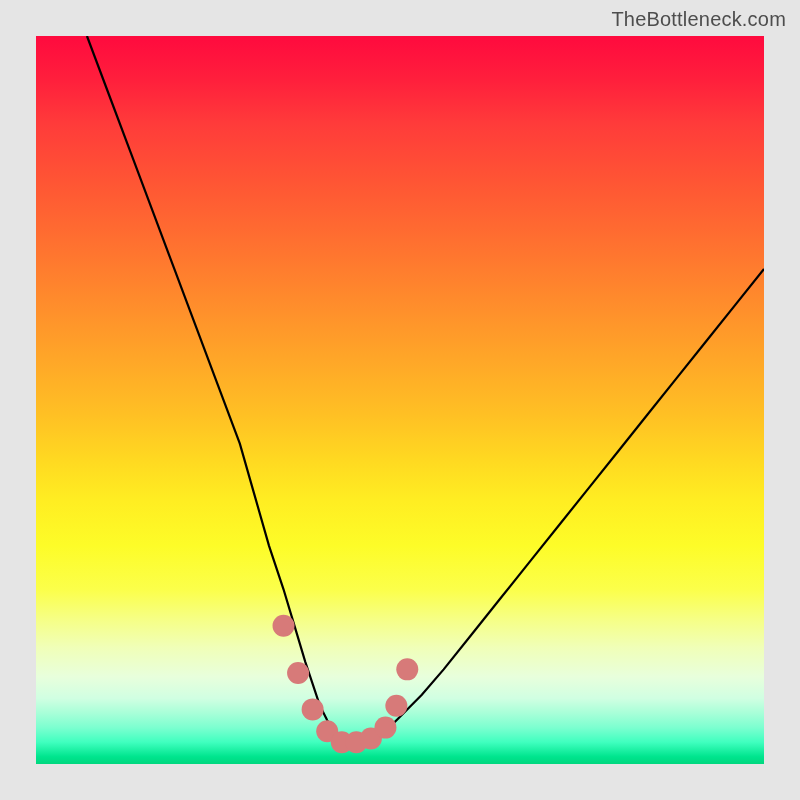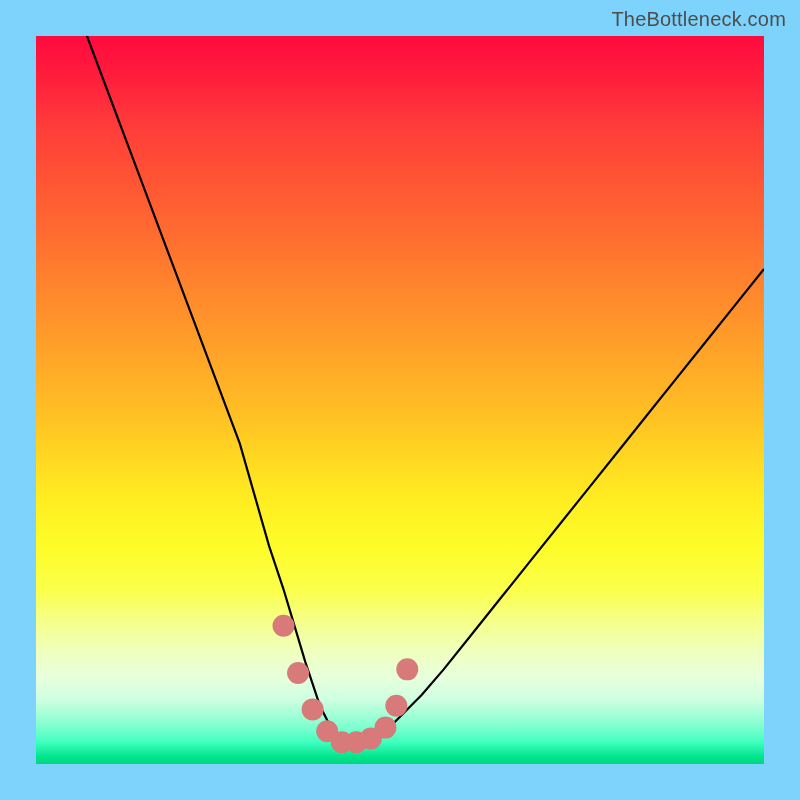--- a/index.html
+++ b/index.html
@@ -10,21 +10,21 @@
     background: #000;
     position: relative;
     font-family: Arial, sans-serif;
   }
   .outer-frame {
     position: absolute;
     top: 0;
     left: 0;
     width: 800px;
     height: 800px;
-    background: #7dd3fc;
+    background: #e5e5e5;
   }
   .plot-area {
     position: absolute;
     top: 36px;
     left: 36px;
     width: 728px;
     height: 728px;
     overflow: hidden;
   }
   .gradient-bg {

